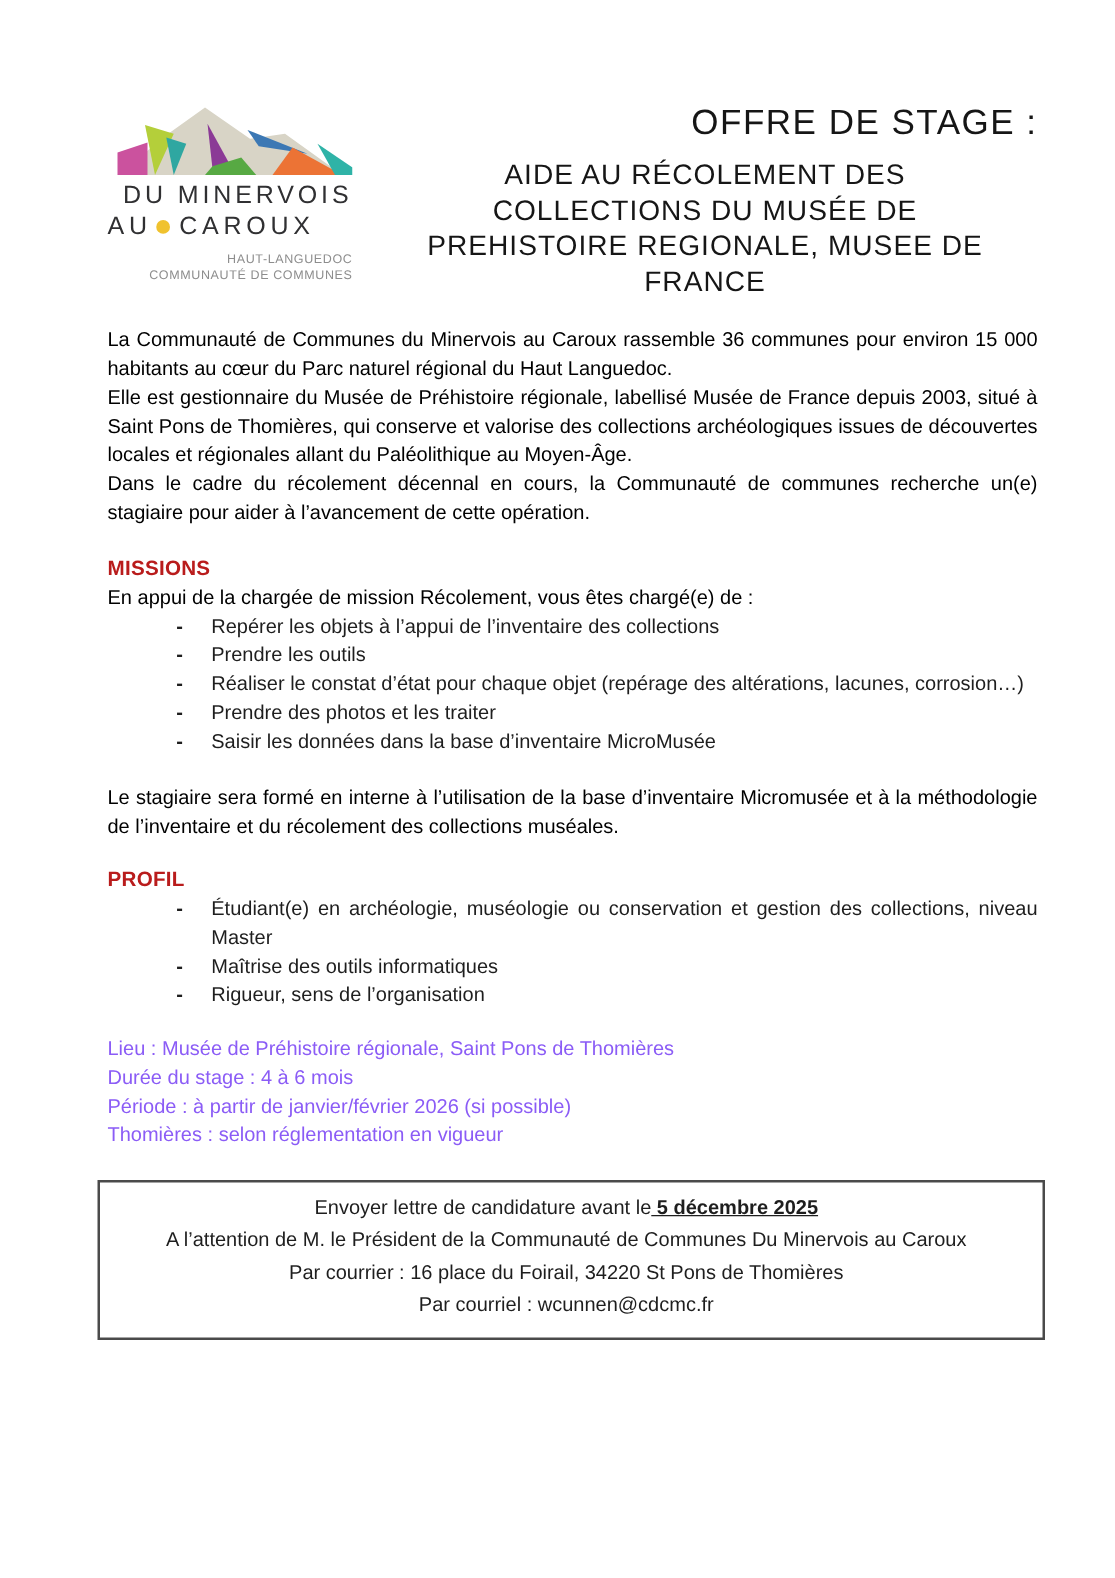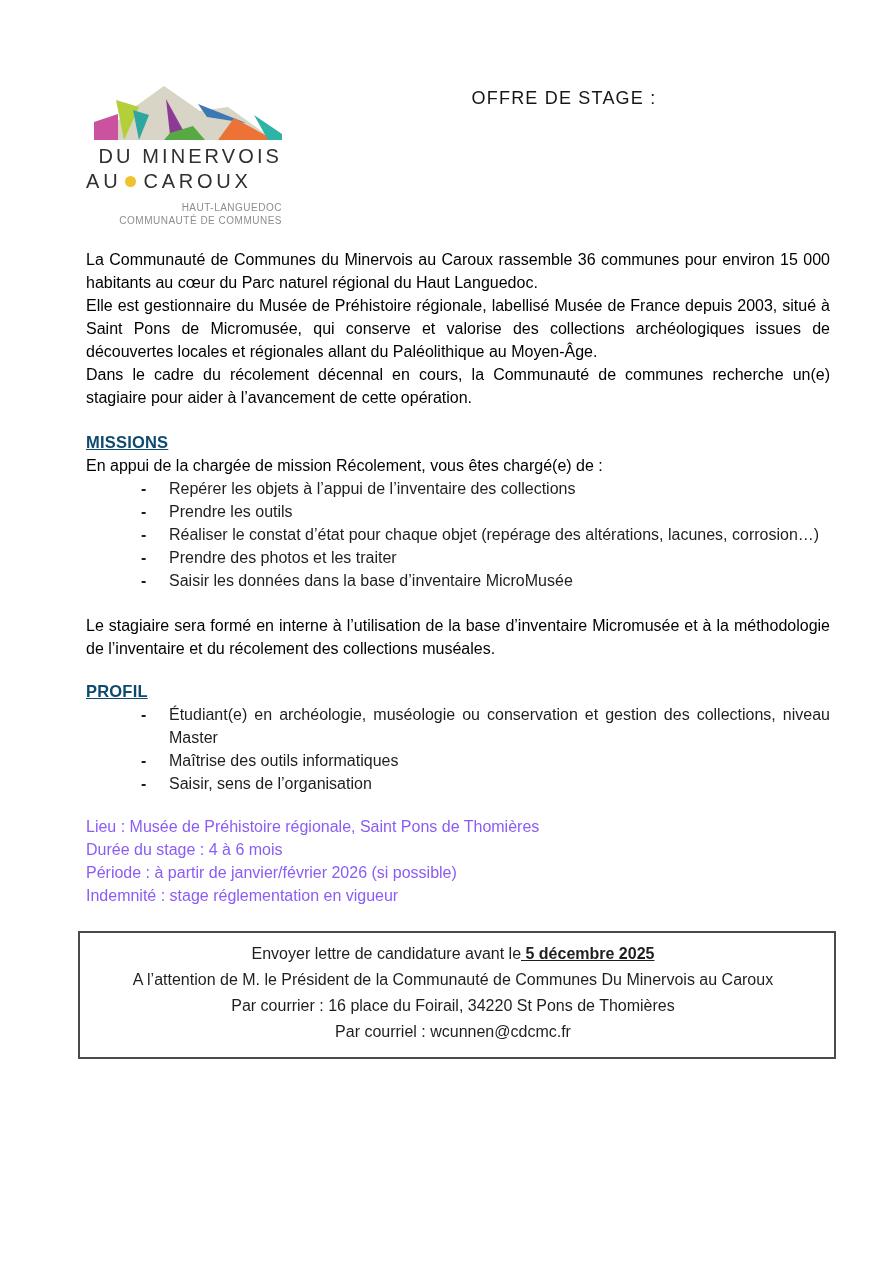--- a/index.html
+++ b/index.html
@@ -29,34 +29,34 @@
     width: 11px; height: 11px; border-radius: 50%;
     background: #f0c22e; display: inline-block; margin: 0 7px 0 4px;
   }
   .logo-tagline {
     font-size: 10px; letter-spacing: 0.5px; color: #8d8d8d;
     text-align: right; line-height: 13px;
   }
   .logo-tagline.first { margin-top: 7px; }
   .title-block { flex: 1; text-align: center; padding: 6px 0 0 16px; }
   .doc-title {
-    font-size: 18px; font-weight: 400; letter-spacing: 1.2px;
-    color: #161616; margin: 0 0 14px 0; line-height: 28px;
+    font-size: 28px; font-weight: 400; letter-spacing: 1.2px;
+    color: #161616; margin: 0 0 14px 0; line-height: 28px; text-align: right;
   }
   .subtitle-line { font-size: 22.5px; letter-spacing: 0.8px; line-height: 28.5px; color: #161616; }
   
   .doc-main { padding: 21px 62px 0 86px; }
   p { margin: 0; }
   .body-text { font-size: 16px; line-height: 23px; text-align: justify; color: #000000; }
   .section-missions { margin-top: 22px; }
   .section-profil { margin-top: 20px; }
   .section-conditions { margin-top: 20px; }
   .section-heading {
     font-size: 16.5px; font-weight: 700; line-height: 23px;
-    text-decoration: underline; letter-spacing: 0.2px; margin: 0; color: #0c4a6e;
+    letter-spacing: 0.2px; margin: 0; color: #b91c1c;
   }
   .dash-list { list-style: none; margin: 0; padding: 0; }
   .dash-list li { display: flex; font-size: 16px; line-height: 23px; }
   .dash-list .dash { flex: 0 0 28px; margin-left: 55px; font-weight: 700; }
   .dash-list .li-text { flex: 1; text-align: justify; }
   .outro-text { margin-top: 22px; }
   .cond-line { font-size: 16px; line-height: 23px; color: #8b5cf6; }
   
   .apply-box {
     margin: 24px -6px 0 -8px;
@@ -90,28 +90,34 @@
         <span>AU</span>
         <span class="logo-dot"></span>
         <span>CAROUX</span>
       </div>
       <div class="logo-tagline first">HAUT-LANGUEDOC</div>
       <div class="logo-tagline">COMMUNAUTÉ DE COMMUNES</div>
     </div>
 
     <div class="title-block">
       <h1 class="doc-title">OFFRE DE STAGE :</h1>
+      <div class="doc-subtitle">
+        <div class="subtitle-line">AIDE AU RÉCOLEMENT DES</div>
+        <div class="subtitle-line">COLLECTIONS DU MUSÉE DE</div>
+        <div class="subtitle-line">PREHISTOIRE REGIONALE, MUSEE DE</div>
+        <div class="subtitle-line">FRANCE</div>
+      </div>
     </div>
   </header>
 
   <main class="doc-main">
 
     <section class="section-intro">
       <p class="body-text">La Communauté de Communes du Minervois au Caroux rassemble 36 communes pour environ 15 000 habitants au cœur du Parc naturel régional du Haut Languedoc.</p>
-      <p class="body-text">Elle est gestionnaire du Musée de Préhistoire régionale, labellisé Musée de France depuis 2003, situé à Saint Pons de Micromusée, qui conserve et valorise des collections archéologiques issues de découvertes locales et régionales allant du Paléolithique au Moyen-Âge.</p>
+      <p class="body-text">Elle est gestionnaire du Musée de Préhistoire régionale, labellisé Musée de France depuis 2003, situé à Saint Pons de Thomières, qui conserve et valorise des collections archéologiques issues de découvertes locales et régionales allant du Paléolithique au Moyen-Âge.</p>
       <p class="body-text">Dans le cadre du récolement décennal en cours, la Communauté de communes recherche un(e) stagiaire pour aider à l’avancement de cette opération.</p>
     </section>
 
     <section class="section-missions">
       <h2 class="section-heading">MISSIONS</h2>
       <p class="body-text">En appui de la chargée de mission Récolement, vous êtes chargé(e) de :</p>
       <ul class="dash-list">
         <li>
             <span class="dash">-</span>
             <span class="li-text">Repérer les objets à l’appui de l’inventaire des collections</span>
@@ -142,30 +148,30 @@
         <li>
             <span class="dash">-</span>
             <span class="li-text">Étudiant(e) en archéologie, muséologie ou conservation et gestion des collections, niveau Master</span>
           </li>
         <li>
             <span class="dash">-</span>
             <span class="li-text">Maîtrise des outils informatiques</span>
           </li>
         <li>
             <span class="dash">-</span>
-            <span class="li-text">Saisir, sens de l’organisation</span>
+            <span class="li-text">Rigueur, sens de l’organisation</span>
           </li>
       </ul>
     </section>
 
     <section class="section-conditions">
       <p class="cond-line">Lieu : Musée de Préhistoire régionale, Saint Pons de Thomières</p>
       <p class="cond-line">Durée du stage : 4 à 6 mois</p>
       <p class="cond-line">Période : à partir de janvier/février 2026 (si possible)</p>
-      <p class="cond-line">Indemnité : stage réglementation en vigueur</p>
+      <p class="cond-line">Thomières : selon réglementation en vigueur</p>
     </section>
 
     <div class="apply-box">
       <p class="box-line"><span>Envoyer lettre de candidature avant le</span><span class="deadline"> 5 décembre 2025</span></p>
       <p class="box-line">A l’attention de M. le Président de la Communauté de Communes Du Minervois au Caroux</p>
       <p class="box-line">Par courrier : 16 place du Foirail, 34220 St Pons de Thomières</p>
       <p class="box-line">Par courriel : wcunnen@cdcmc.fr</p>
     </div>
 
   </main>

